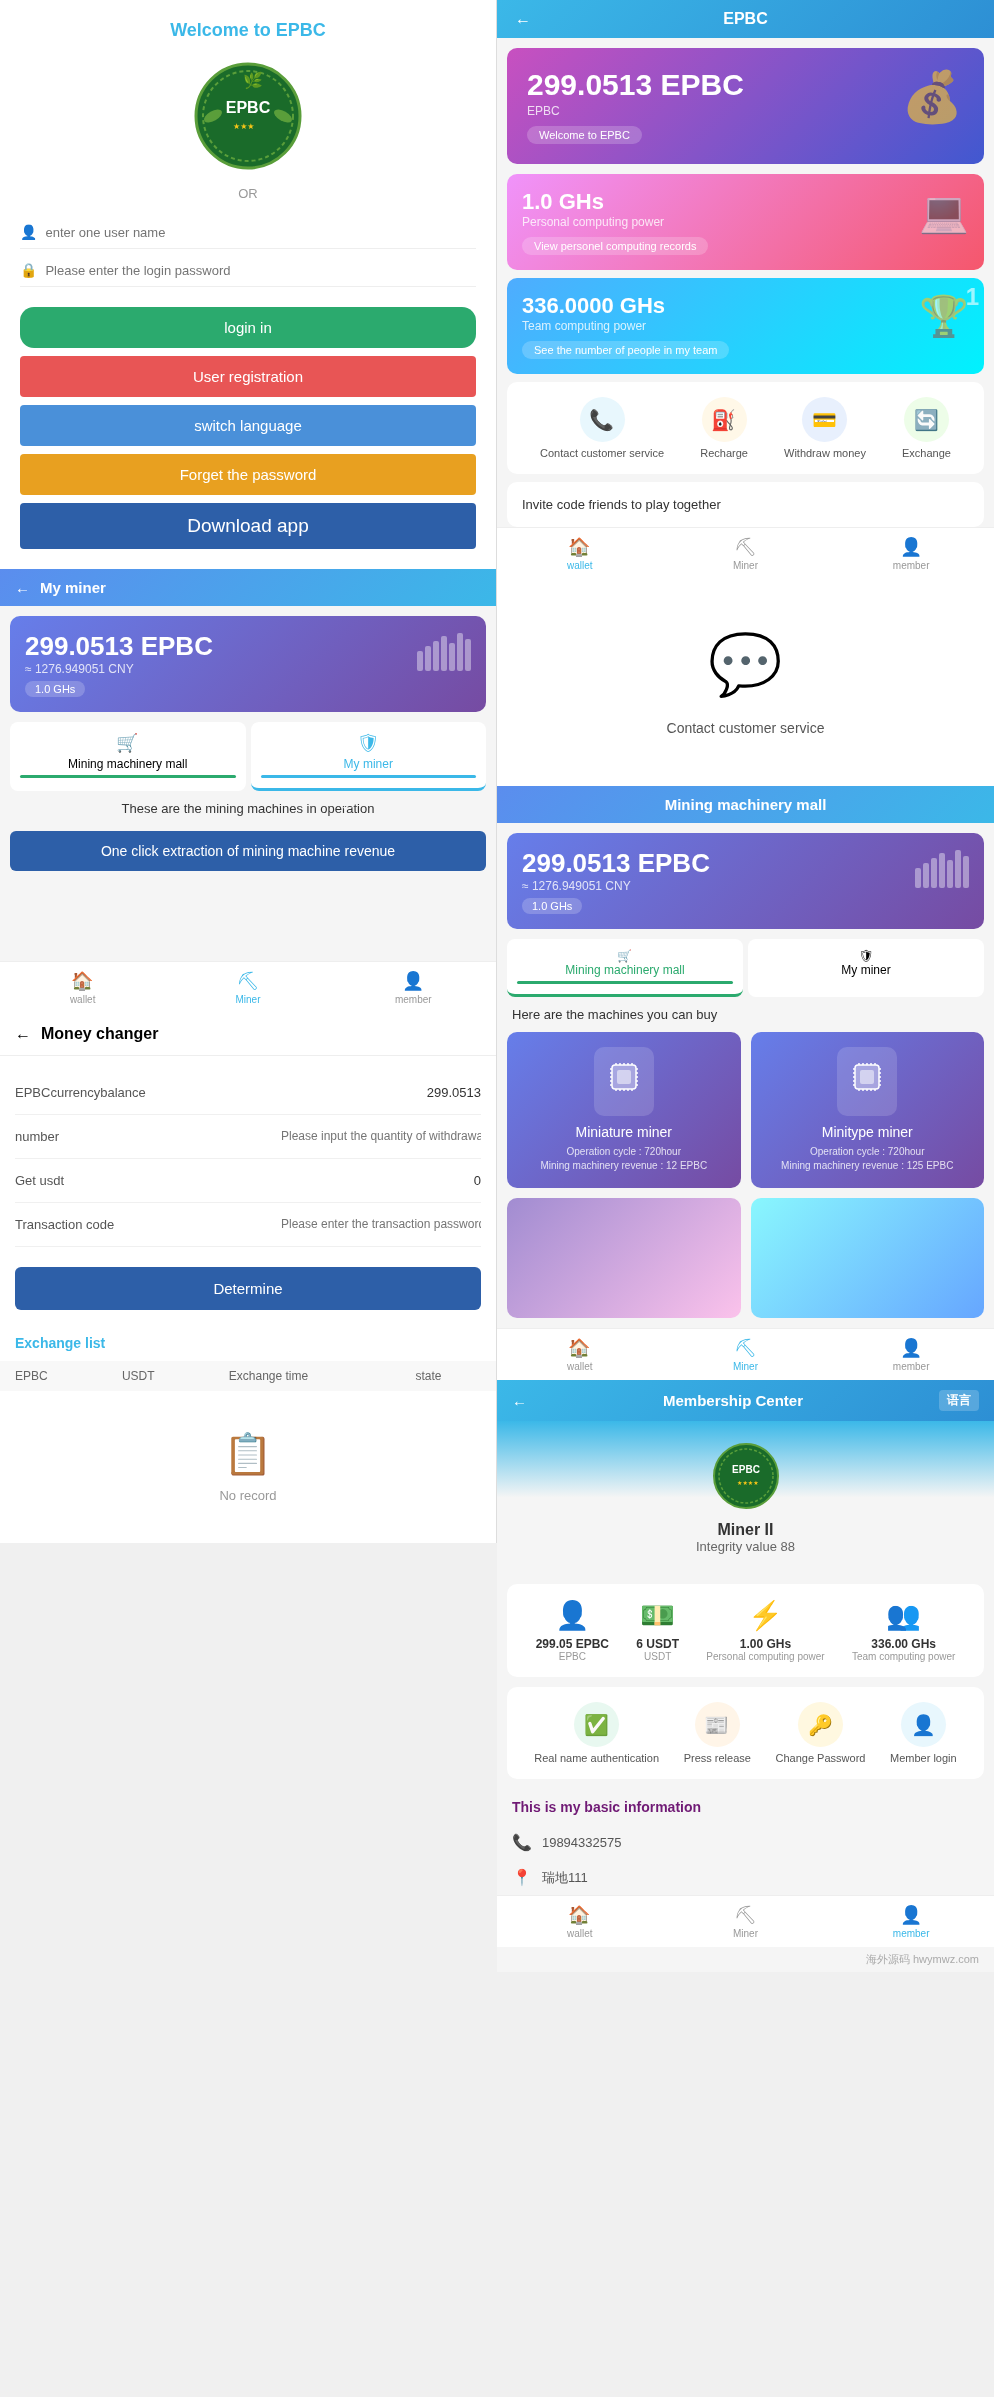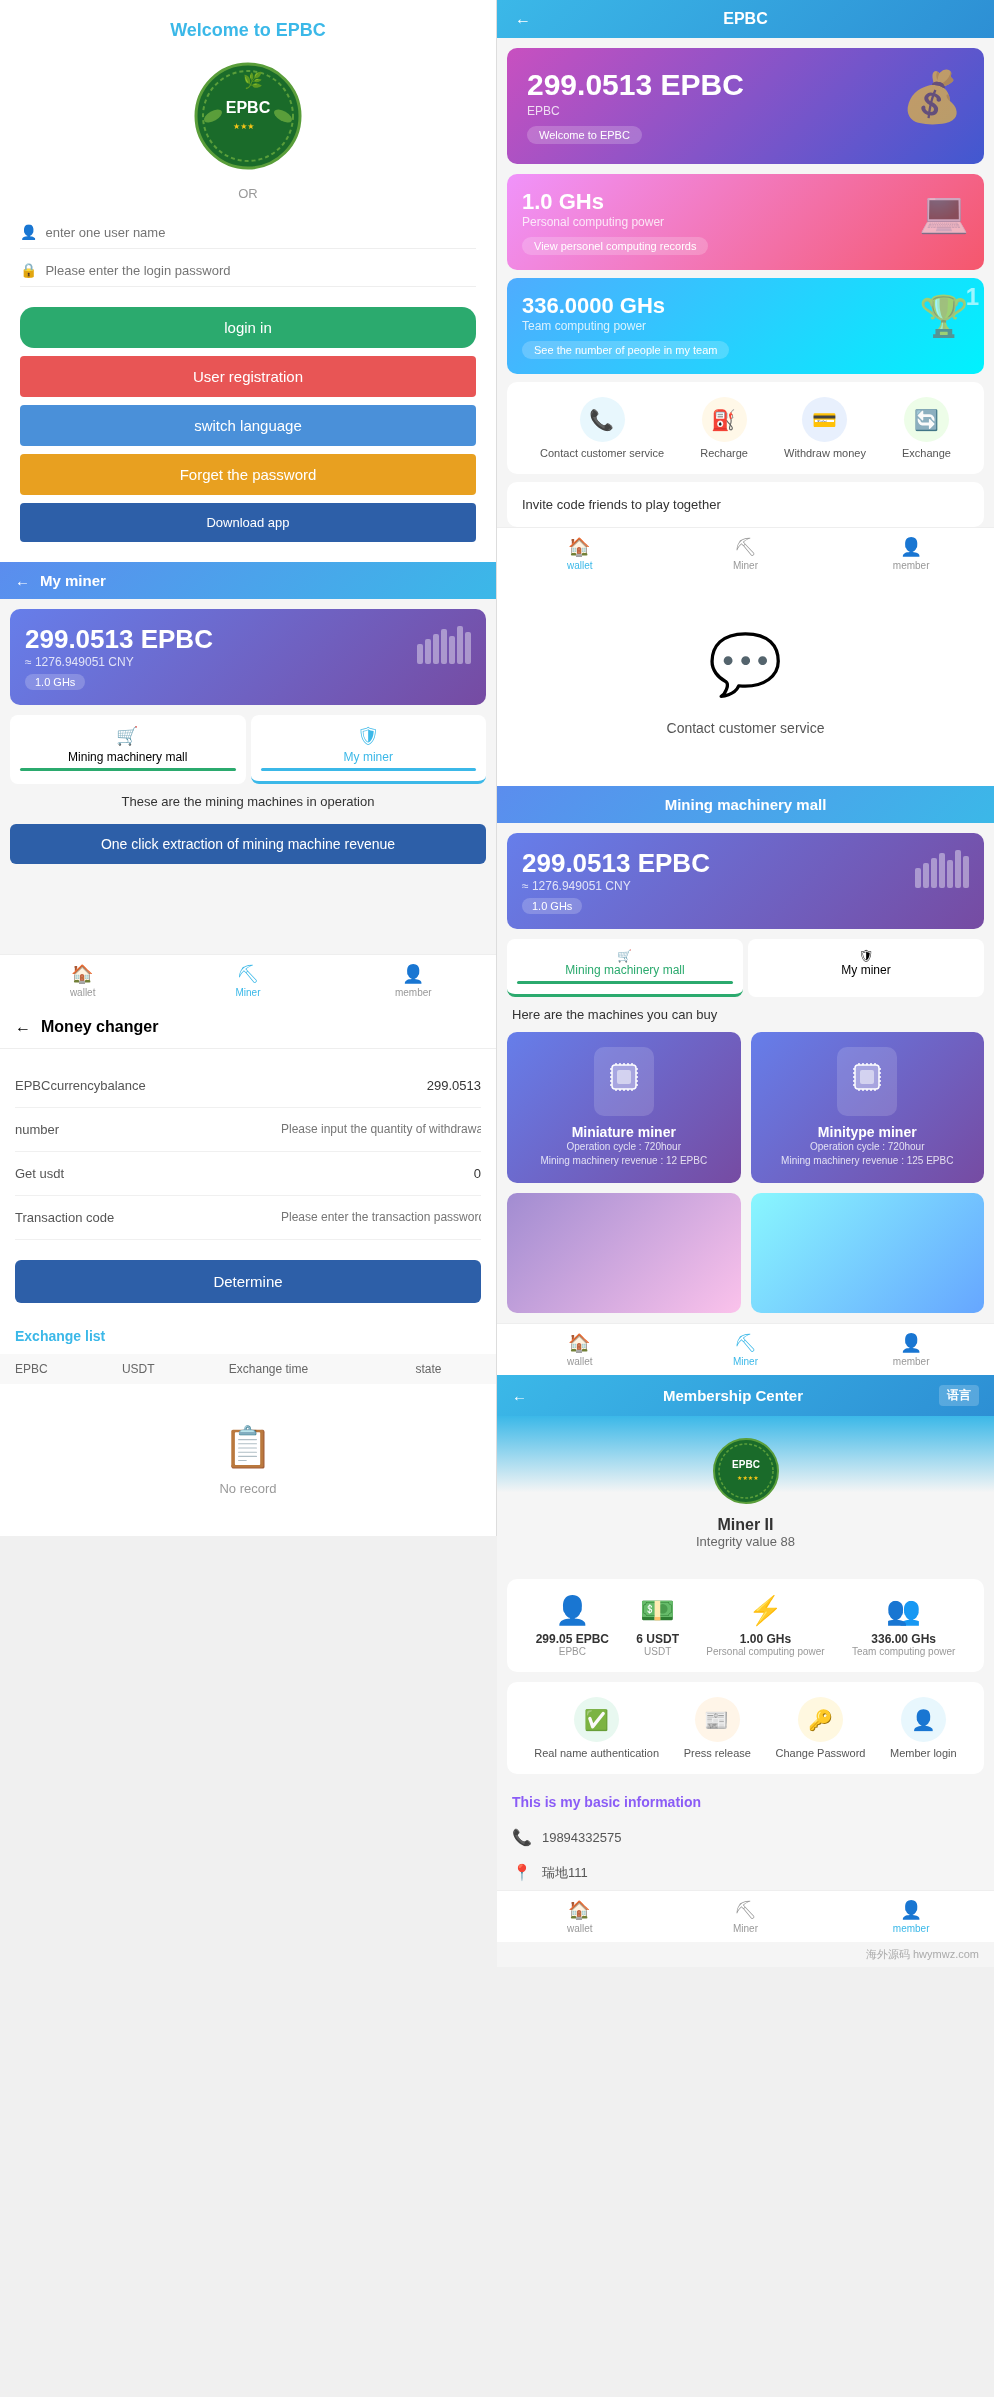--- a/index.html
+++ b/index.html
@@ -109,21 +109,21 @@
       margin-top: 8px;
       cursor: pointer;
     }
     .btn-download {
       width: 100%;
       padding: 12px;
       background: #2d5fa8;
       color: white;
       border: none;
       border-radius: 4px;
-      font-size: 13px;
+      font-size: 19px;
       margin-top: 8px;
       cursor: pointer;
     }
 
     
     .miner-panel {
       background: #f5f5f5;
       border-right: 1px solid #ddd;
     }
     .miner-header {
@@ -446,21 +446,21 @@
       text-align: center;
     }
     .machine-card .cpu-icon {
       font-size: 40px;
       background: rgba(255,255,255,0.15);
       border-radius: 10px;
       padding: 10px;
       margin-bottom: 8px;
       display: inline-block;
     }
-    .machine-card .machine-name { font-size: 14px; font-weight: bold; }
+    .machine-card .machine-name { font-size: 14px; font-weight: normal; margin-bottom: 5px; }
     .machine-card .machine-detail { font-size: 10px; opacity: 0.8; line-height: 1.4; }
     .machine-card-empty {
       background: linear-gradient(135deg, #a18cd1, #fbc2eb);
       border-radius: 10px;
       padding: 15px;
       height: 120px;
     }
 
     
     .membership-panel {
@@ -532,21 +532,21 @@
     .member-action .action-icon {
       width: 45px;
       height: 45px;
       border-radius: 50%;
       display: flex;
       align-items: center;
       justify-content: center;
       margin: 0 auto 5px;
       font-size: 20px;
     }
-    .info-section-title { padding: 10px 15px; font-size: 14px; color: #8b5cf6; font-weight: bold; }
+    .info-section-title { padding: 10px 15px; font-size: 14px; color: #701a75; font-weight: bold; }
     .info-row {
       display: flex;
       align-items: center;
       padding: 8px 15px;
       font-size: 13px;
       color: #555;
     }
     .info-row .info-icon { margin-right: 10px; font-size: 16px; }
     .watermark {
       text-align: right;

